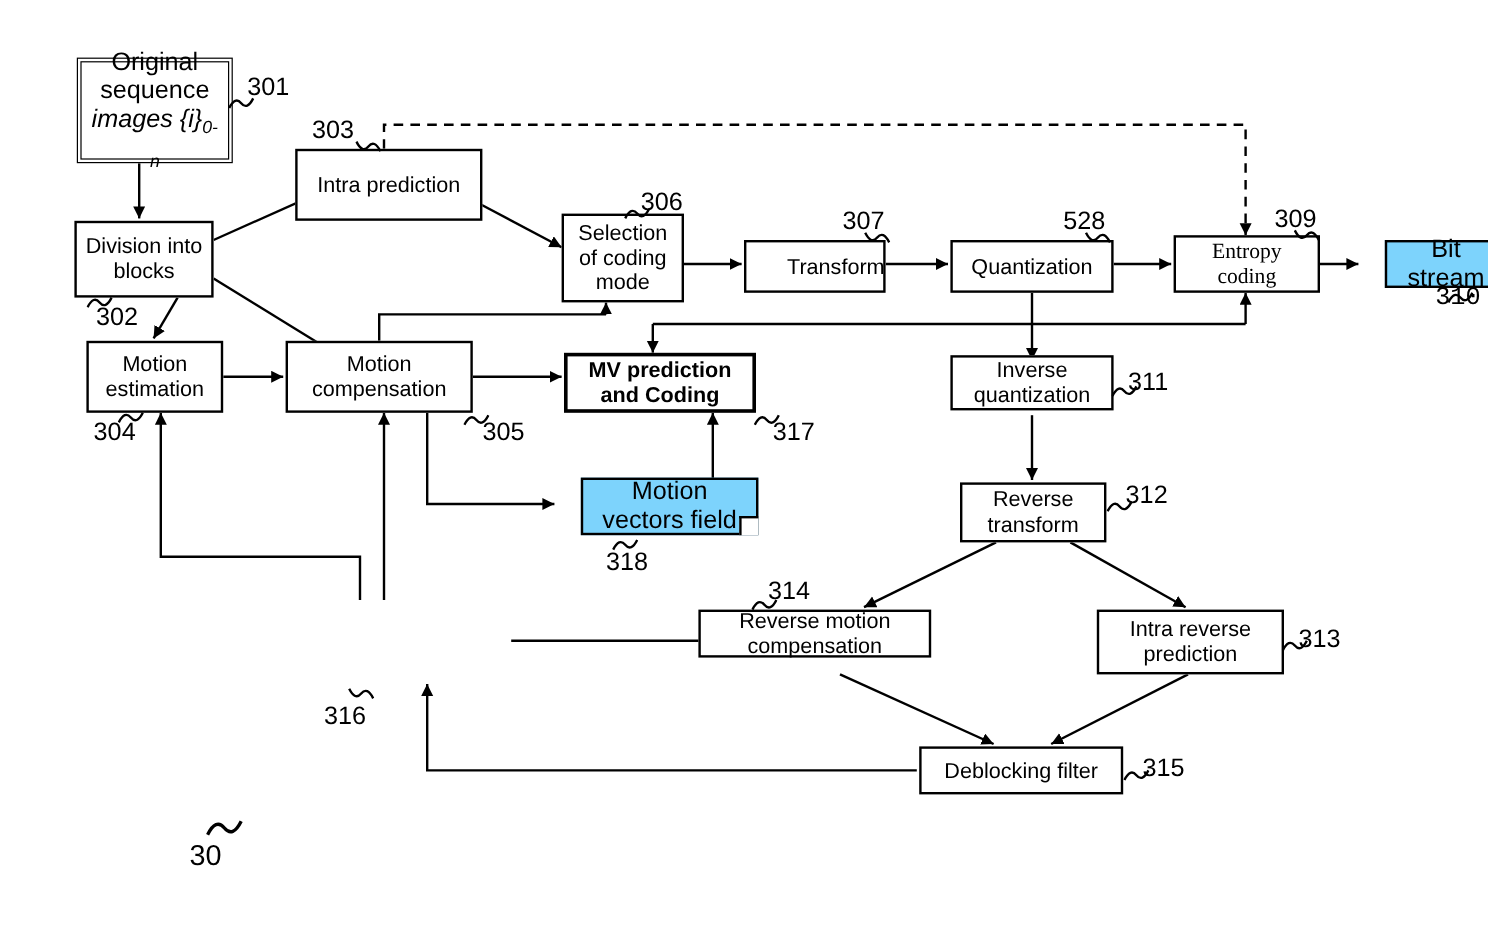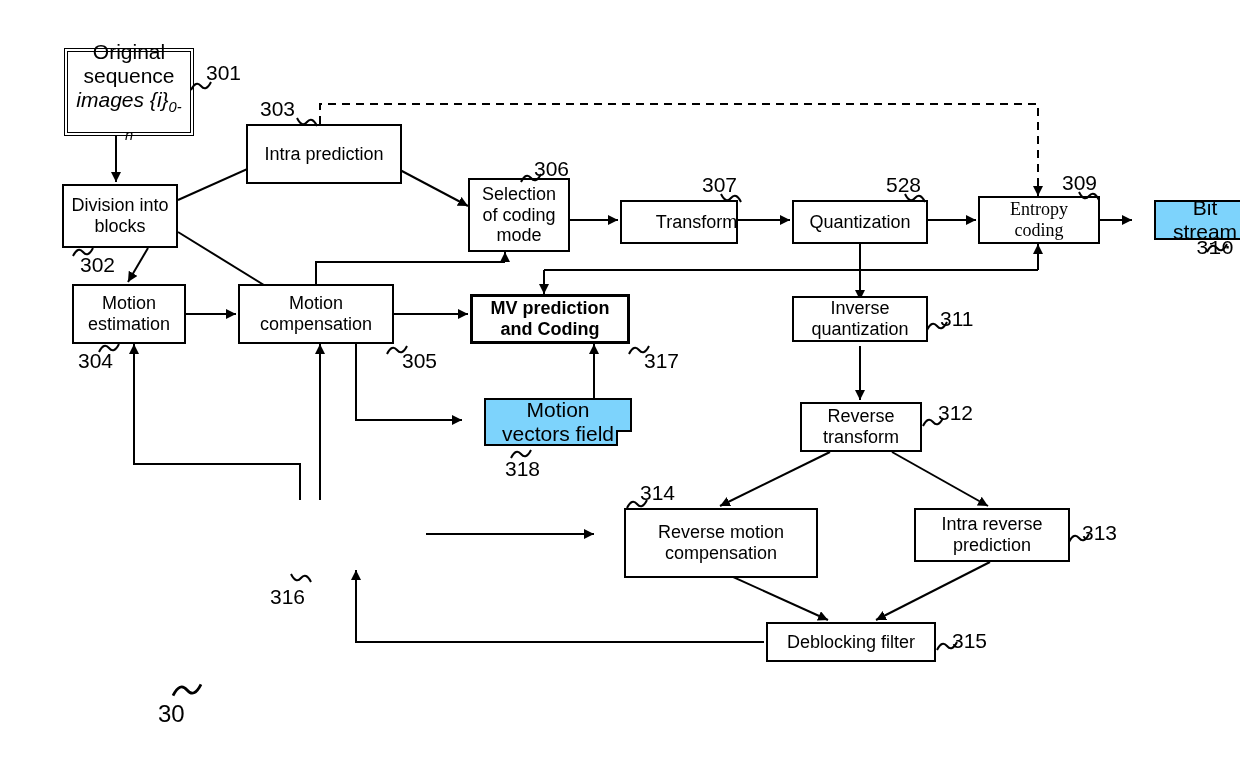--- a/index.html
+++ b/index.html
@@ -238,21 +238,21 @@
   </div>
 
   <div class="box" style="left:792px; top:296px; width:136px; height:46px;">
     <span>Inverse quantization</span>
   </div>
 
   <div class="box" style="left:800px; top:402px; width:122px; height:50px;">
     <span>Reverse transform</span>
   </div>
 
-  <div class="box" style="left:624px; top:508px; width:194px; height:70px;">
+  <div class="box" style="left:582px; top:508px; width:194px; height:40px;">
     <span>Reverse motion compensation</span>
   </div>
 
   <div class="box" style="left:914px; top:508px; width:156px; height:54px;">
     <span>Intra reverse prediction</span>
   </div>
 
   <div class="box" style="left:766px; top:622px; width:170px; height:40px;">
     <span>Deblocking filter</span>
   </div>

